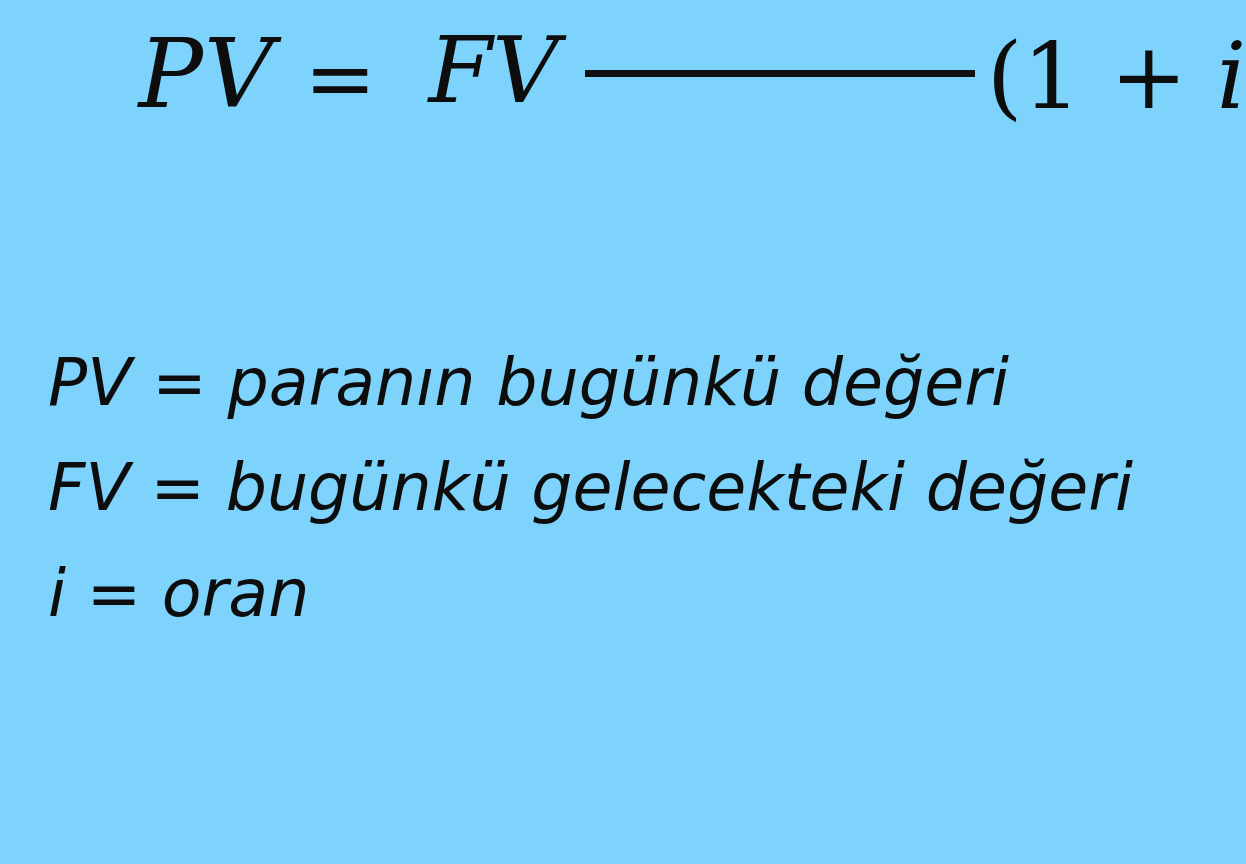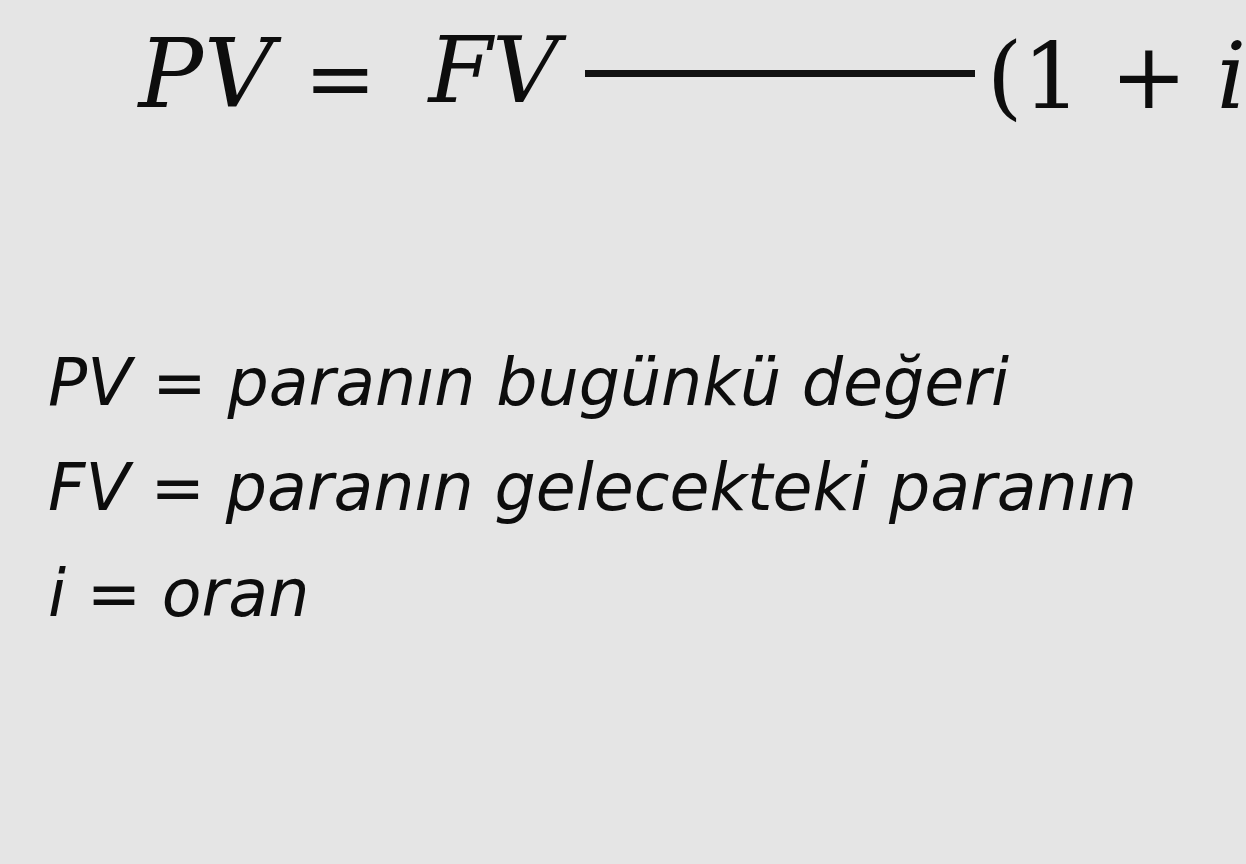--- a/index.html
+++ b/index.html
@@ -12,21 +12,21 @@
     height: 864px;
     overflow: hidden;
     font-family: "Liberation Serif", serif;
     color: #0d0d0d;
   }
 
   .page {
     position: relative;
     width: 1246px;
     height: 864px;
-    background: #e5e5e5;
+    background: #7dd3fc;
   }
 
   
   .formula {
     position: absolute;
     left: 0;
     top: 18px;
     width: 1246px;
     display: flex;
     justify-content: center;
@@ -123,17 +123,17 @@
       <span class="frac">
         <span class="num">FV</span>
         <span class="bar"></span>
         <span class="den"><span>(1 + </span><span class="ital">i</span><span>)</span><span class="sup">n</span></span>
       </span>
     </div>
   </div>
 
   <div class="legend">
     <div class="legend-line">PV = paranın bugünkü değeri</div>
-    <div class="legend-line">FV = paranın gelecekteki paranın</div>
+    <div class="legend-line">FV = bugünkü gelecekteki değeri</div>
     <div class="legend-line">i = oran</div>
   </div>
 
 </div>
 
 </body></html>

